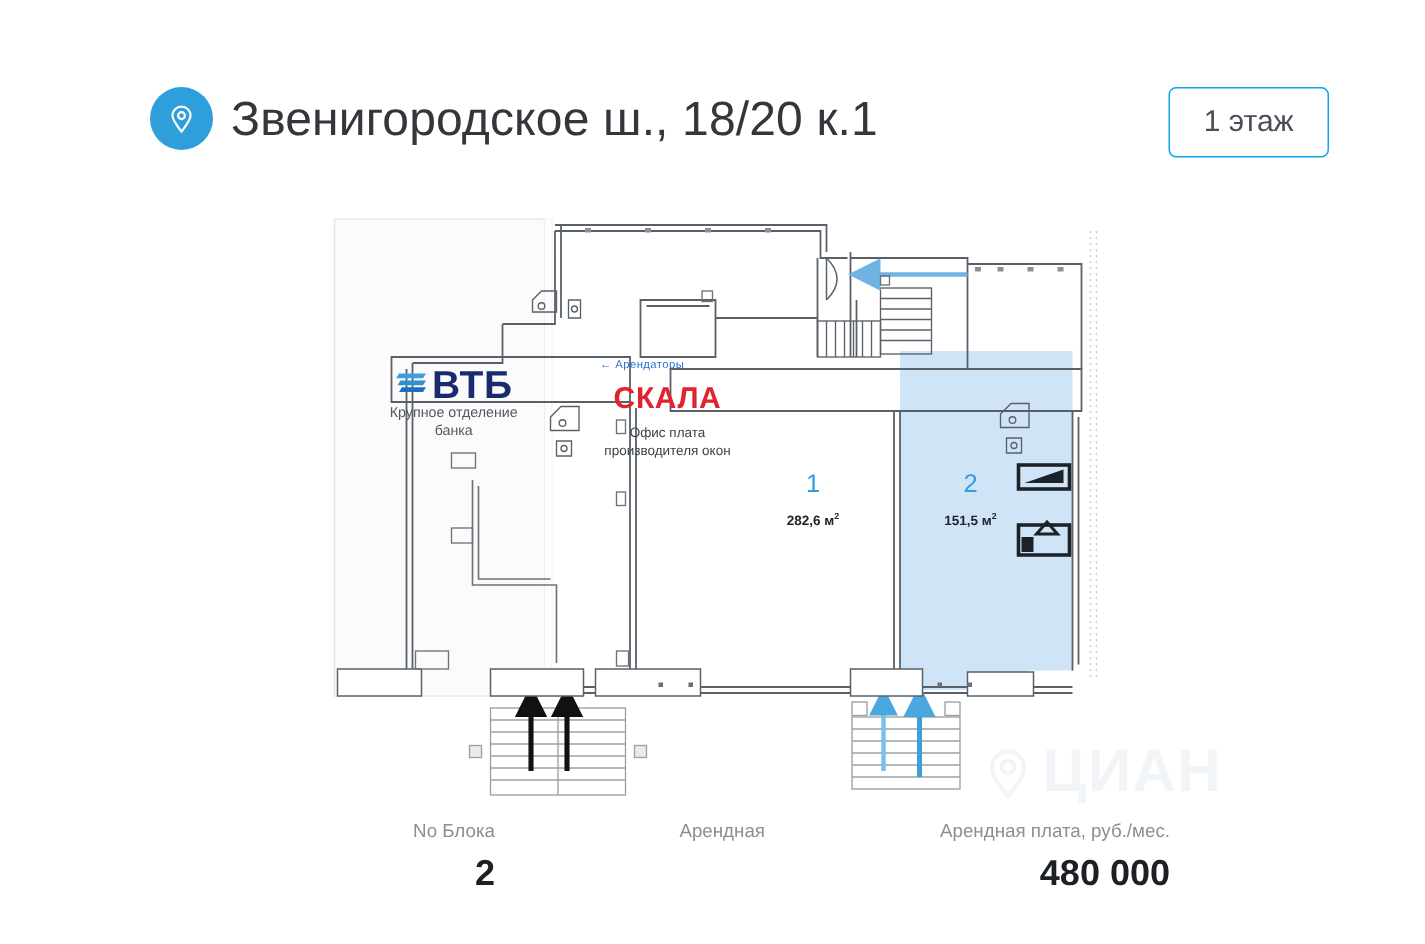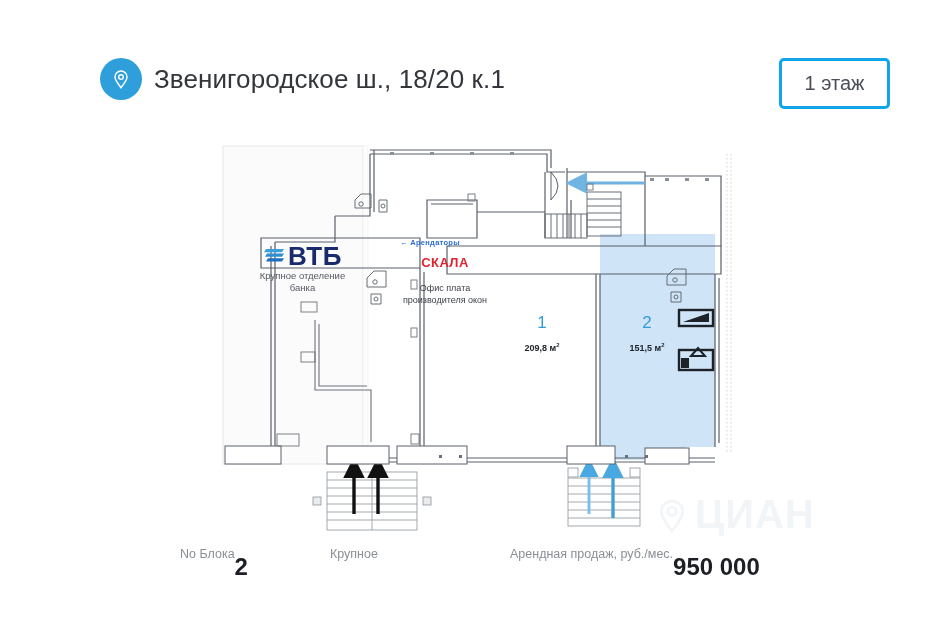--- a/index.html
+++ b/index.html
@@ -15,44 +15,44 @@
   
   .header{position:absolute;left:0;top:0;width:950px;height:140px;}
   .pin-badge{
     position:absolute;left:100px;top:58px;width:42px;height:42px;
     border-radius:50%;background:#2f9fdb;
     display:flex;align-items:center;justify-content:center;
   }
   .pin-badge svg{display:block;}
   .addr{
     position:absolute;left:154px;top:59px;
-    font-size:26px;letter-spacing:.1px;color:#33363b;
+    font-size:32px;letter-spacing:.1px;color:#33363b;
     white-space:nowrap;line-height:40px;
   }
   .floor-badge{
     position:absolute;left:779px;top:58px;width:105px;height:45px;
-    border:3px solid #0ea5e9;border-radius:5px;background:#ffffff;
+    border:1px solid #0ea5e9;border-radius:5px;background:#ffffff;
     display:flex;align-items:center;justify-content:center;
     font-size:20px;color:#4a4f57;
   }
 
   
   .plan{position:absolute;left:215px;top:142px;width:540px;height:398px;}
   .plan svg{display:block;}
 
   .vtb-wrap{position:absolute;left:250px;top:243px;width:105px;
             display:flex;flex-direction:column;align-items:center;}
   .vtb-logo{display:flex;align-items:center;gap:3px;}
   .vtb-logo .word{font-size:26px;font-weight:bold;color:#1a2b6d;letter-spacing:.5px;line-height:26px;}
   .vtb-cap{margin-top:1px;font-size:9.5px;color:#545960;line-height:12px;text-align:center;}
 
   .tenants{position:absolute;left:400px;top:238px;width:84px;
-           font-size:7.5px;color:#2f6fd0;letter-spacing:.3px;white-space:nowrap;font-weight:bold;}
+           font-size:7.5px;color:#2f6fd0;letter-spacing:.3px;white-space:nowrap;}
   .skala{position:absolute;left:405px;top:255px;width:80px;text-align:center;
-         font-size:13px;font-weight:bold;color:#e0232e;letter-spacing:.4px;}
+         font-size:20px;font-weight:bold;color:#e0232e;letter-spacing:.4px;}
   .skala-cap{position:absolute;left:395px;top:283px;width:100px;text-align:center;
              font-size:9px;color:#3d4148;line-height:11.5px;}
 
   .unit1-no{position:absolute;left:520px;top:313px;width:44px;text-align:center;
             font-size:17px;color:#2f9fdb;}
   .unit1-area{position:absolute;left:512px;top:342px;width:60px;text-align:center;
               font-size:9px;font-weight:bold;color:#22262c;}
   .unit2-no{position:absolute;left:627px;top:313px;width:40px;text-align:center;
             font-size:17px;color:#2f9fdb;}
   .unit2-area{position:absolute;left:617px;top:342px;width:60px;text-align:center;
@@ -64,21 +64,21 @@
     position:absolute;left:655px;top:492px;
     font-size:40px;font-weight:bold;color:#f2f5f7;
     letter-spacing:1px;line-height:44px;
     display:flex;align-items:center;gap:6px;
     user-select:none;
   }
 
   
   .stats{position:absolute;left:180px;top:546px;width:600px;height:70px;
          display:flex;align-items:stretch;}
-  .stat{flex:1;display:flex;flex-direction:row;align-items:flex-start;justify-content:flex-start;}
+  .stat{flex:1;display:flex;flex-direction:column;align-items:flex-end;justify-content:flex-start;}
   .stat.c1{flex:0 0 150px;}
   .stat.c2{flex:0 0 180px;}
   .stat.c3{flex:0 0 270px;}
   .stat-label{font-size:12.5px;color:#8a8f96;line-height:16px;white-space:nowrap;}
   .stat-value{margin-top:7px;font-size:24px;font-weight:bold;color:#1c1f24;white-space:nowrap;}
   .vdiv{width:1px;background:#e2e5e8;margin:2px 0 8px;}
 </style>
 </head>
 <body>
 
@@ -294,42 +294,42 @@
         <span class="word">ВТБ</span>
       </div>
       <div class="vtb-cap">Крупное отделение банка</div>
     </div>
 
     <div class="tenants" style="left:185px;top:96px;">←  Арендаторы</div>
     <div class="skala" style="left:190px;top:113px;">СКАЛА</div>
     <div class="skala-cap" style="left:180px;top:141px;">Офис плата производителя окон</div>
 
     <div class="unit1-no" style="left:305px;top:171px;">1</div>
-    <div class="unit1-area" style="left:297px;top:200px;"><span>209,8 м</span><span class="sup">2</span></div>
+    <div class="unit1-area" style="left:297px;top:200px;"><span>282,6 м</span><span class="sup">2</span></div>
     <div class="unit2-no" style="left:412px;top:171px;">2</div>
     <div class="unit2-area" style="left:402px;top:200px;"><span>151,5 м</span><span class="sup">2</span></div>
   </div>
 
   <div class="watermark">
     <svg width="34" height="40" viewBox="0 0 24 28" fill="none" stroke="#f2f5f7" stroke-width="2">
       <path d="M12 26c5-6.4 7.6-10.2 7.6-13.6A7.6 7.6 0 0 0 4.4 12.4C4.4 15.8 7 19.6 12 26z"></path>
       <circle cx="12" cy="12.1" r="3"></circle>
     </svg>
     <span>ЦИАН</span>
   </div>
 
   <div class="stats">
     <div class="stat c1">
       <div class="stat-label">No Блока</div>
       <div class="stat-value">2</div>
     </div>
     <div class="vdiv"></div>
     <div class="stat c2">
-      <div class="stat-label">Крупное</div>
+      <div class="stat-label">Арендная</div>
     </div>
     <div class="vdiv"></div>
     <div class="stat c3">
-      <div class="stat-label">Арендная продаж, руб./мес.</div>
-      <div class="stat-value">950 000</div>
+      <div class="stat-label">Арендная плата, руб./мес.</div>
+      <div class="stat-value">480 000</div>
     </div>
   </div>
 
 </div>
 
 </body></html>

